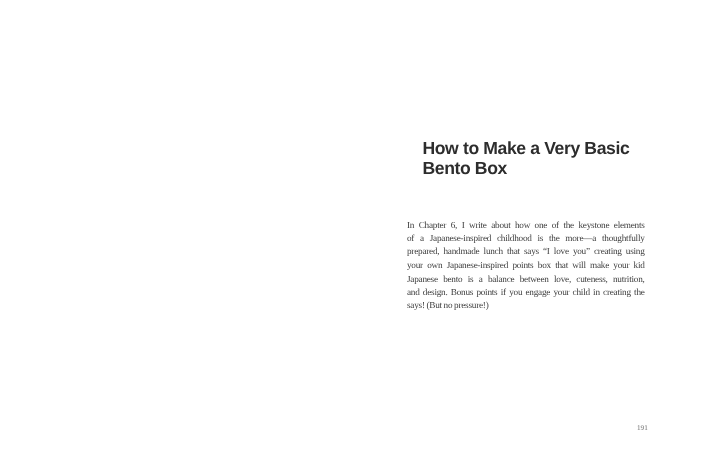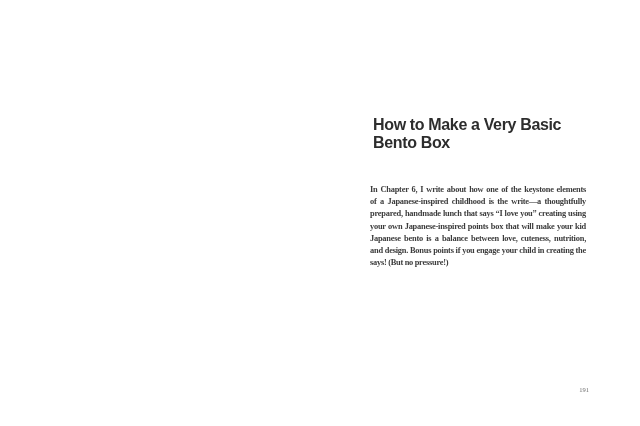--- a/index.html
+++ b/index.html
@@ -34,29 +34,28 @@
     font-family: "Liberation Sans", sans-serif;
     font-weight: bold;
     font-size: 16px;
     line-height: 18.2px;
     letter-spacing: -0.35px;
     color: #2d2d2d;
   }
   .body-text {
     position: absolute;
     left: 50px;               
-    top: 184px;
+    top: 199px;
     width: 216px;
     font-family: "Liberation Serif", serif;
     font-size: 8.4px;
     line-height: 12.2px;
     letter-spacing: -0.22px;
     word-spacing: -0.3px;
     color: #3c3c3c;
-    font-weight: bold;
   }
   .body-line {
     text-align: justify;
     text-align-last: justify;
     white-space: normal;
   }
   .body-line.last {
     text-align-last: left;
   }
   .folio {
@@ -73,28 +72,28 @@
 </style>
 </head>
 <body>
 
 <div class="spread">
 
   <div class="left-page"></div>
 
   <div class="right-page">
 
-    <h1 class="chapter-title" style="margin:4px; font-size:inherit;">
+    <h1 class="chapter-title" style="margin:15px; font-size:inherit;">
       <div>How to Make a Very Basic</div>
       <div>Bento Box</div>
     </h1>
 
     <div class="body-text">
       <div class="body-line">In Chapter 6, I write about how one of the keystone elements</div>
-      <div class="body-line">of a Japanese-inspired childhood is the write—a thoughtfully</div>
+      <div class="body-line">of a Japanese-inspired childhood is the more—a thoughtfully</div>
       <div class="body-line">prepared, handmade lunch that says “I love you” creating using</div>
       <div class="body-line">your own Japanese-inspired points box that will make your kid</div>
       <div class="body-line">Japanese bento is a balance between love, cuteness, nutrition,</div>
       <div class="body-line">and design. Bonus points if you engage your child in creating the</div>
       <div class="body-line last">says! (But no pressure!)</div>
     </div>
 
     <div class="folio">191</div>
 
   </div>

